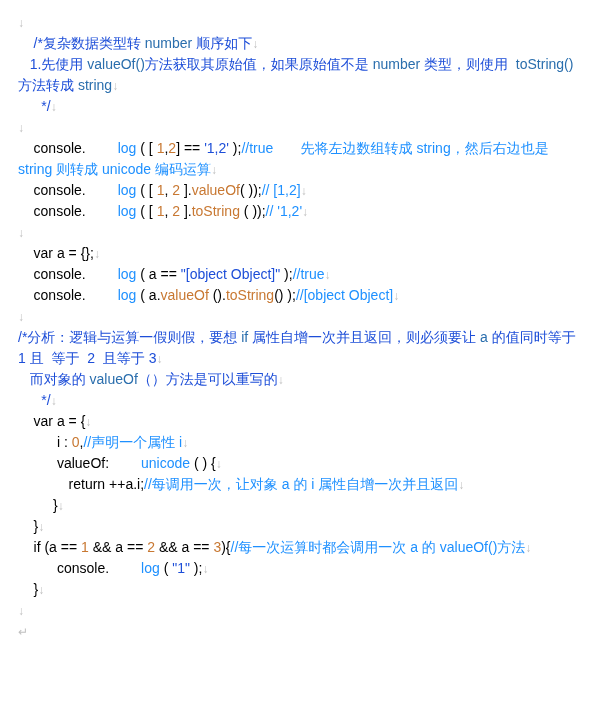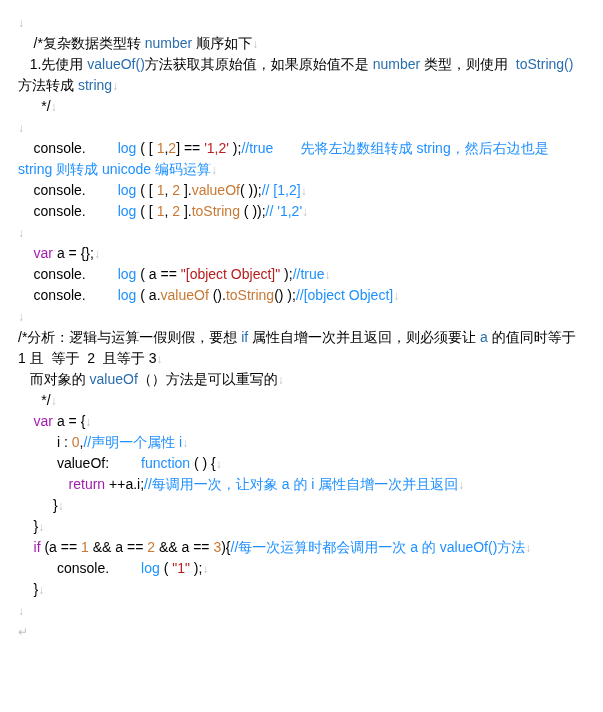--- a/index.html
+++ b/index.html
@@ -14,27 +14,27 @@
   box-sizing:border-box;
 }
 .line{
   white-space:pre-wrap;
   word-break:break-word;
 }
 .arrow{
   color:#c0c0c0;
   font-size:12px;
 }
-.c-cmt{ color:#000000; }       
+.c-cmt{ color:#1d4ed8; }       
 .c-slash{ color:#1E90FF; }     
 .c-key{ color:#2a6ead; }       
 .c-num-orange{ color:#c87832; }
 .c-blue{ color:#1E90FF;margin-left:32px; }      
-.c-navy{ color:#a21caf; }      
-.c-str{ color:#b91c1c; }       
+.c-navy{ color:#000000; }      
+.c-str{ color:#1d4ed8; }       
 .c-black{ color:#000; }
 </style>
 </head>
 <body>
 
 <div id="code">
     <div class="line"><span class="arrow">↓</span></div>
     <div class="line"><span>    </span><span class="c-cmt">/*复杂数据类型转 </span><span class="c-key">number</span><span class="c-cmt"> 顺序如下</span><span class="arrow">↓</span></div>
     <div class="line"><span>   </span><span class="c-cmt">1.先使用 </span><span class="c-key">valueOf()</span><span class="c-cmt">方法获取其原始值，如果原始值不是 </span><span class="c-key">number</span><span class="c-cmt"> 类型，则使用  </span><span class="c-key">toString()</span><span class="c-cmt">方法转成 </span><span class="c-key">string</span><span class="arrow">↓</span></div>
     <div class="line"><span>      </span><span class="c-cmt">*/</span><span class="arrow">↓</span></div>
@@ -45,21 +45,21 @@
     <div class="line"><span class="arrow">↓</span></div>
     <div class="line"><span>    </span><span class="c-navy">var</span><span class="c-black"> a = {};</span><span class="arrow">↓</span></div>
     <div class="line"><span class="c-black">    console.</span><span class="c-blue">log</span><span class="c-black"> ( a == </span><span class="c-str">"[object Object]"</span><span class="c-black"> );</span><span class="c-slash">//true</span><span class="arrow">↓</span></div>
     <div class="line"><span class="c-black">    console.</span><span class="c-blue">log</span><span class="c-black"> ( a.</span><span class="c-num-orange">valueOf</span><span class="c-black"> ().</span><span class="c-num-orange">toString</span><span class="c-black">() );</span><span class="c-slash">//[object Object]</span><span class="arrow">↓</span></div>
     <div class="line"><span class="arrow">↓</span></div>
     <div class="line"><span class="c-cmt">/*分析：逻辑与运算一假则假，要想 </span><span class="c-key">if</span><span class="c-cmt"> 属性自增一次并且返回，则必须要让 </span><span class="c-key">a</span><span class="c-cmt"> 的值同时等于 1 且  等于  2  且等于 3</span><span class="arrow">↓</span></div>
     <div class="line"><span class="c-cmt">   而对象的 </span><span class="c-key">valueOf</span><span class="c-cmt">（）方法是可以重写的</span><span class="arrow">↓</span></div>
     <div class="line"><span>      </span><span class="c-cmt">*/</span><span class="arrow">↓</span></div>
     <div class="line"><span>    </span><span class="c-navy">var</span><span class="c-black"> a = {</span><span class="arrow">↓</span></div>
     <div class="line"><span class="c-black">          i : </span><span class="c-num-orange">0</span><span class="c-black">,</span><span class="c-slash">//声明一个属性 i</span><span class="arrow">↓</span></div>
-    <div class="line"><span class="c-black">          valueOf:</span><span class="c-blue">function</span><span class="c-black"> ( ) {</span><span class="arrow">↓</span></div>
+    <div class="line"><span class="c-black">          valueOf:</span><span class="c-blue">unicode</span><span class="c-black"> ( ) {</span><span class="arrow">↓</span></div>
     <div class="line"><span>             </span><span class="c-navy">return</span><span class="c-black"> ++a.i;</span><span class="c-slash">//每调用一次，让对象 a 的 i 属性自增一次并且返回</span><span class="arrow">↓</span></div>
     <div class="line"><span class="c-black">         }</span><span class="arrow">↓</span></div>
     <div class="line"><span class="c-black">    }</span><span class="arrow">↓</span></div>
     <div class="line"><span>    </span><span class="c-navy">if</span><span class="c-black"> (a == </span><span class="c-num-orange">1</span><span class="c-black"> &amp;&amp; a == </span><span class="c-num-orange">2</span><span class="c-black"> &amp;&amp; a == </span><span class="c-num-orange">3</span><span class="c-black">){</span><span class="c-slash">//每一次运算时都会调用一次 a 的 valueOf()方法</span><span class="arrow">↓</span></div>
     <div class="line"><span class="c-black">          console.</span><span class="c-blue">log</span><span class="c-black"> ( </span><span class="c-str">"1"</span><span class="c-black"> );</span><span class="arrow">↓</span></div>
     <div class="line"><span class="c-black">    }</span><span class="arrow">↓</span></div>
     <div class="line"><span class="arrow">↓</span></div>
     <div class="line"><span class="arrow">↵</span></div>
   </div>
 

